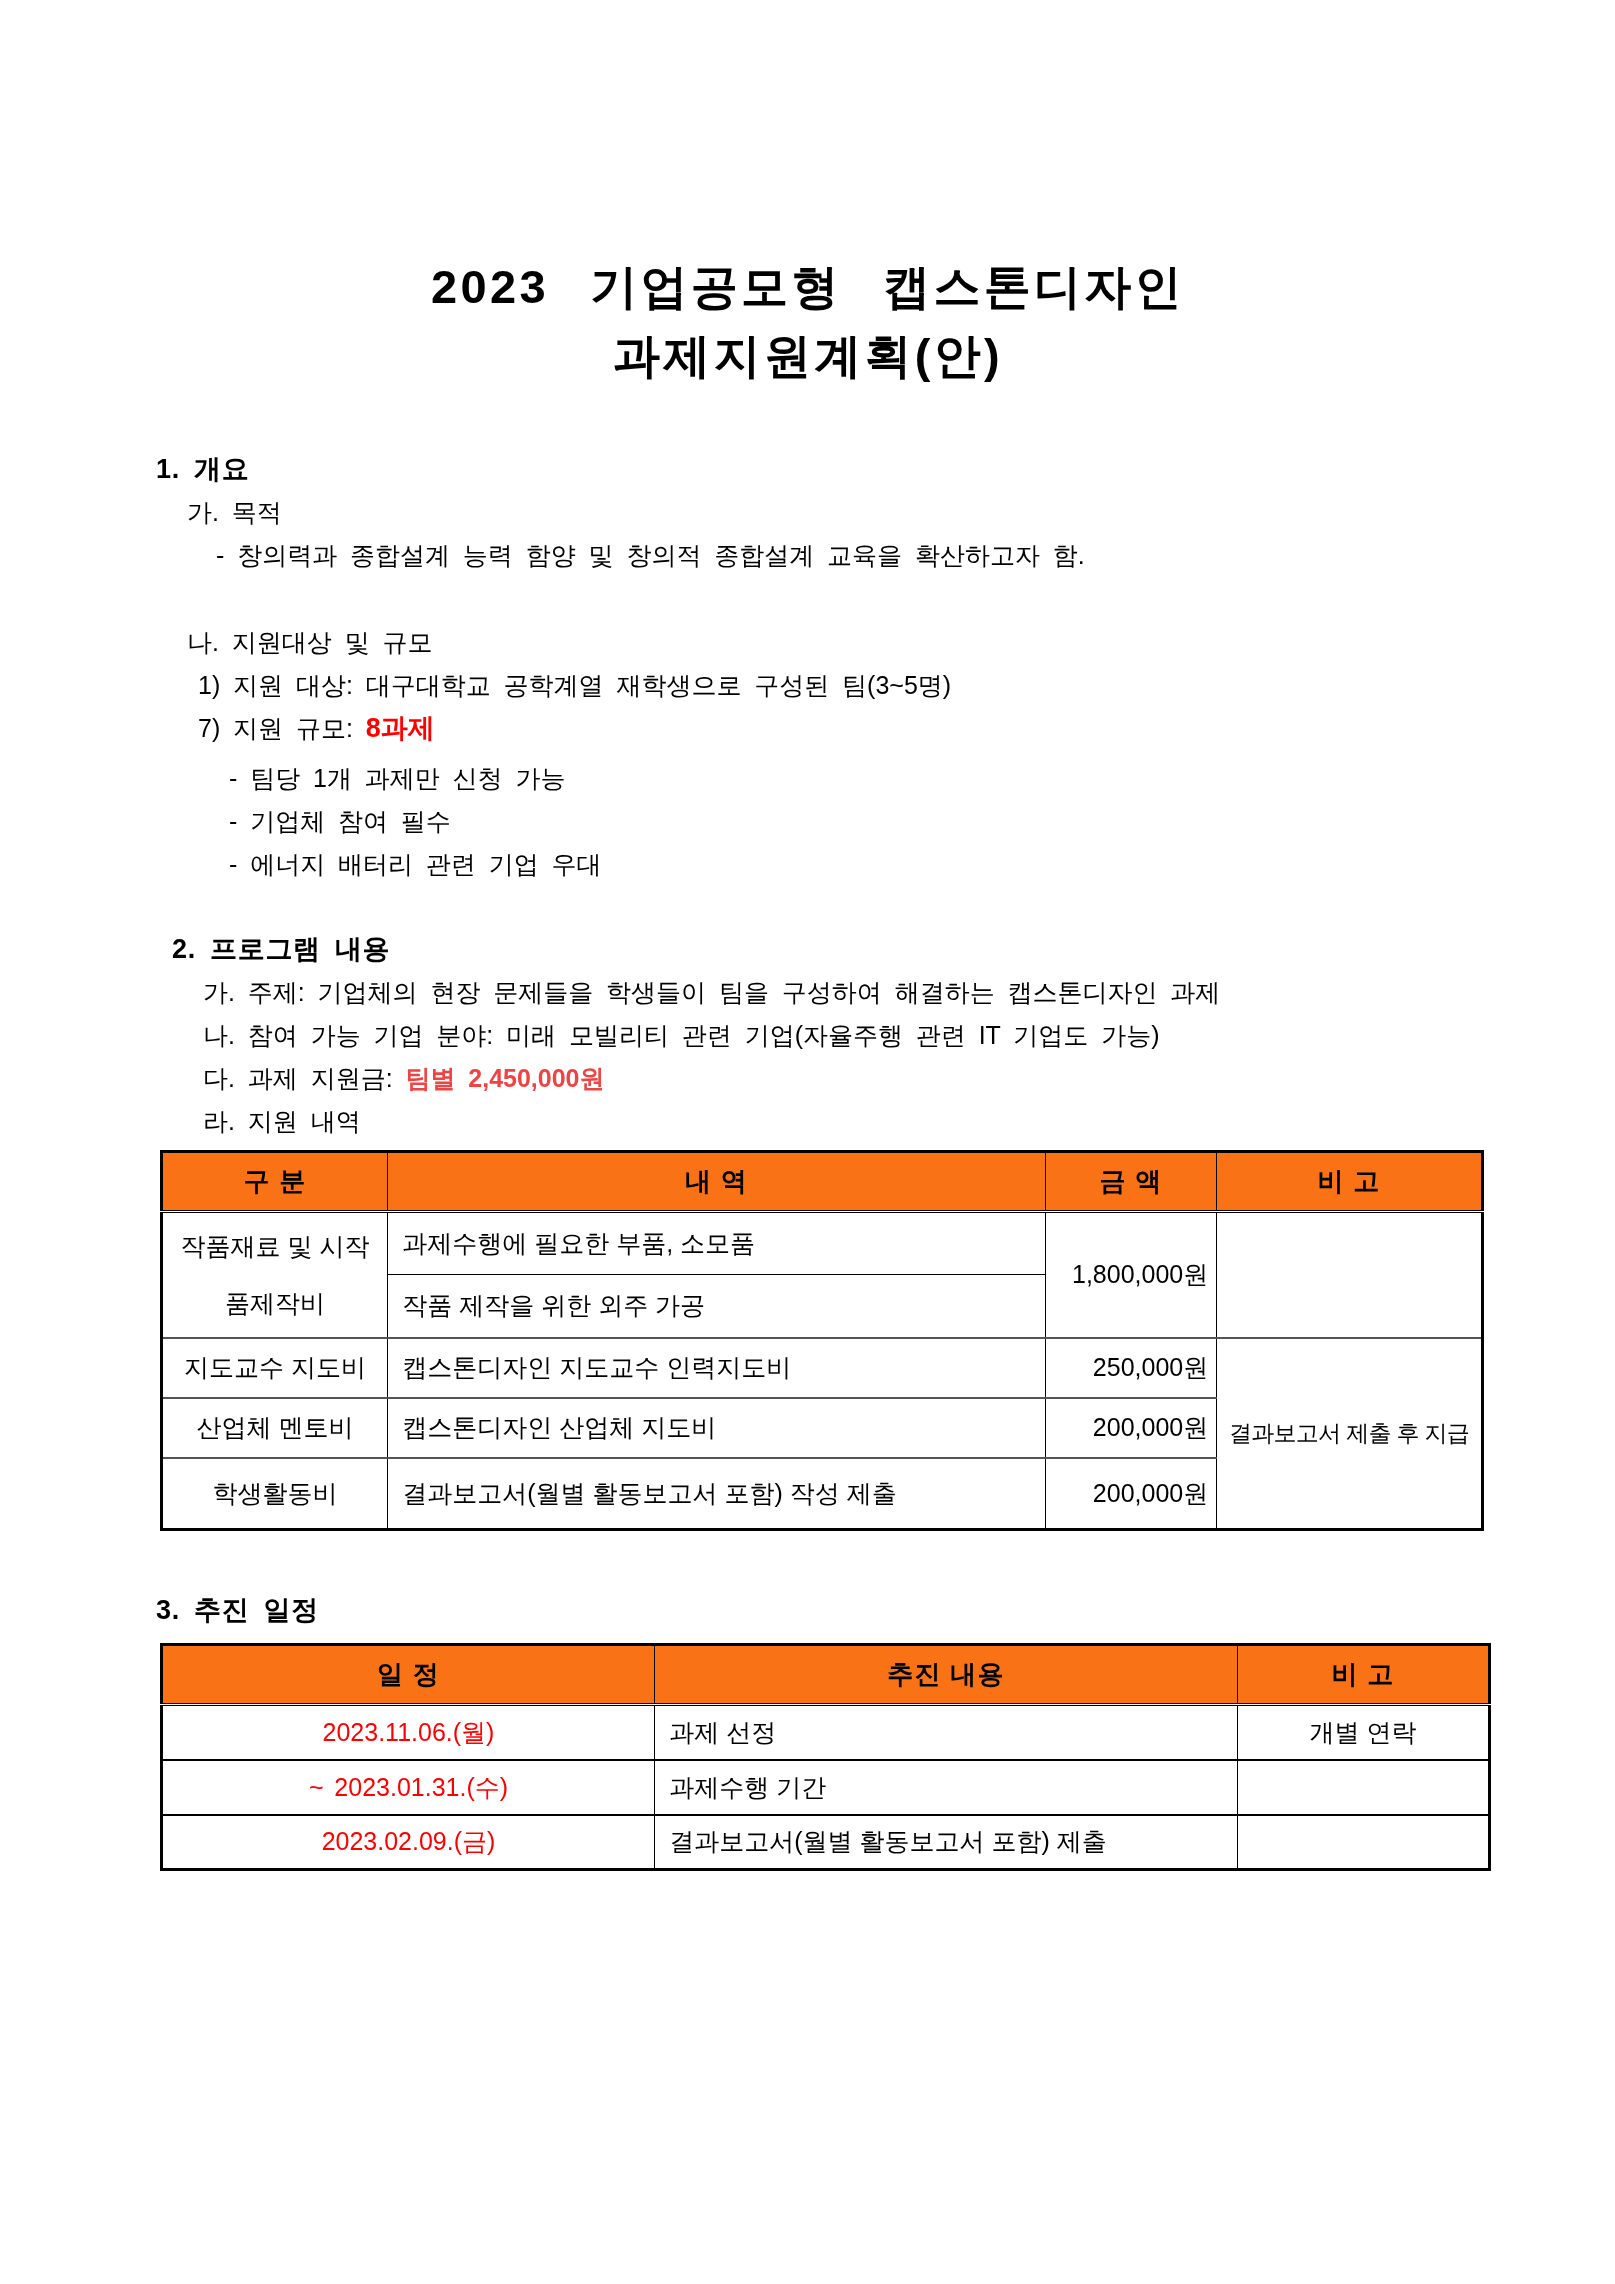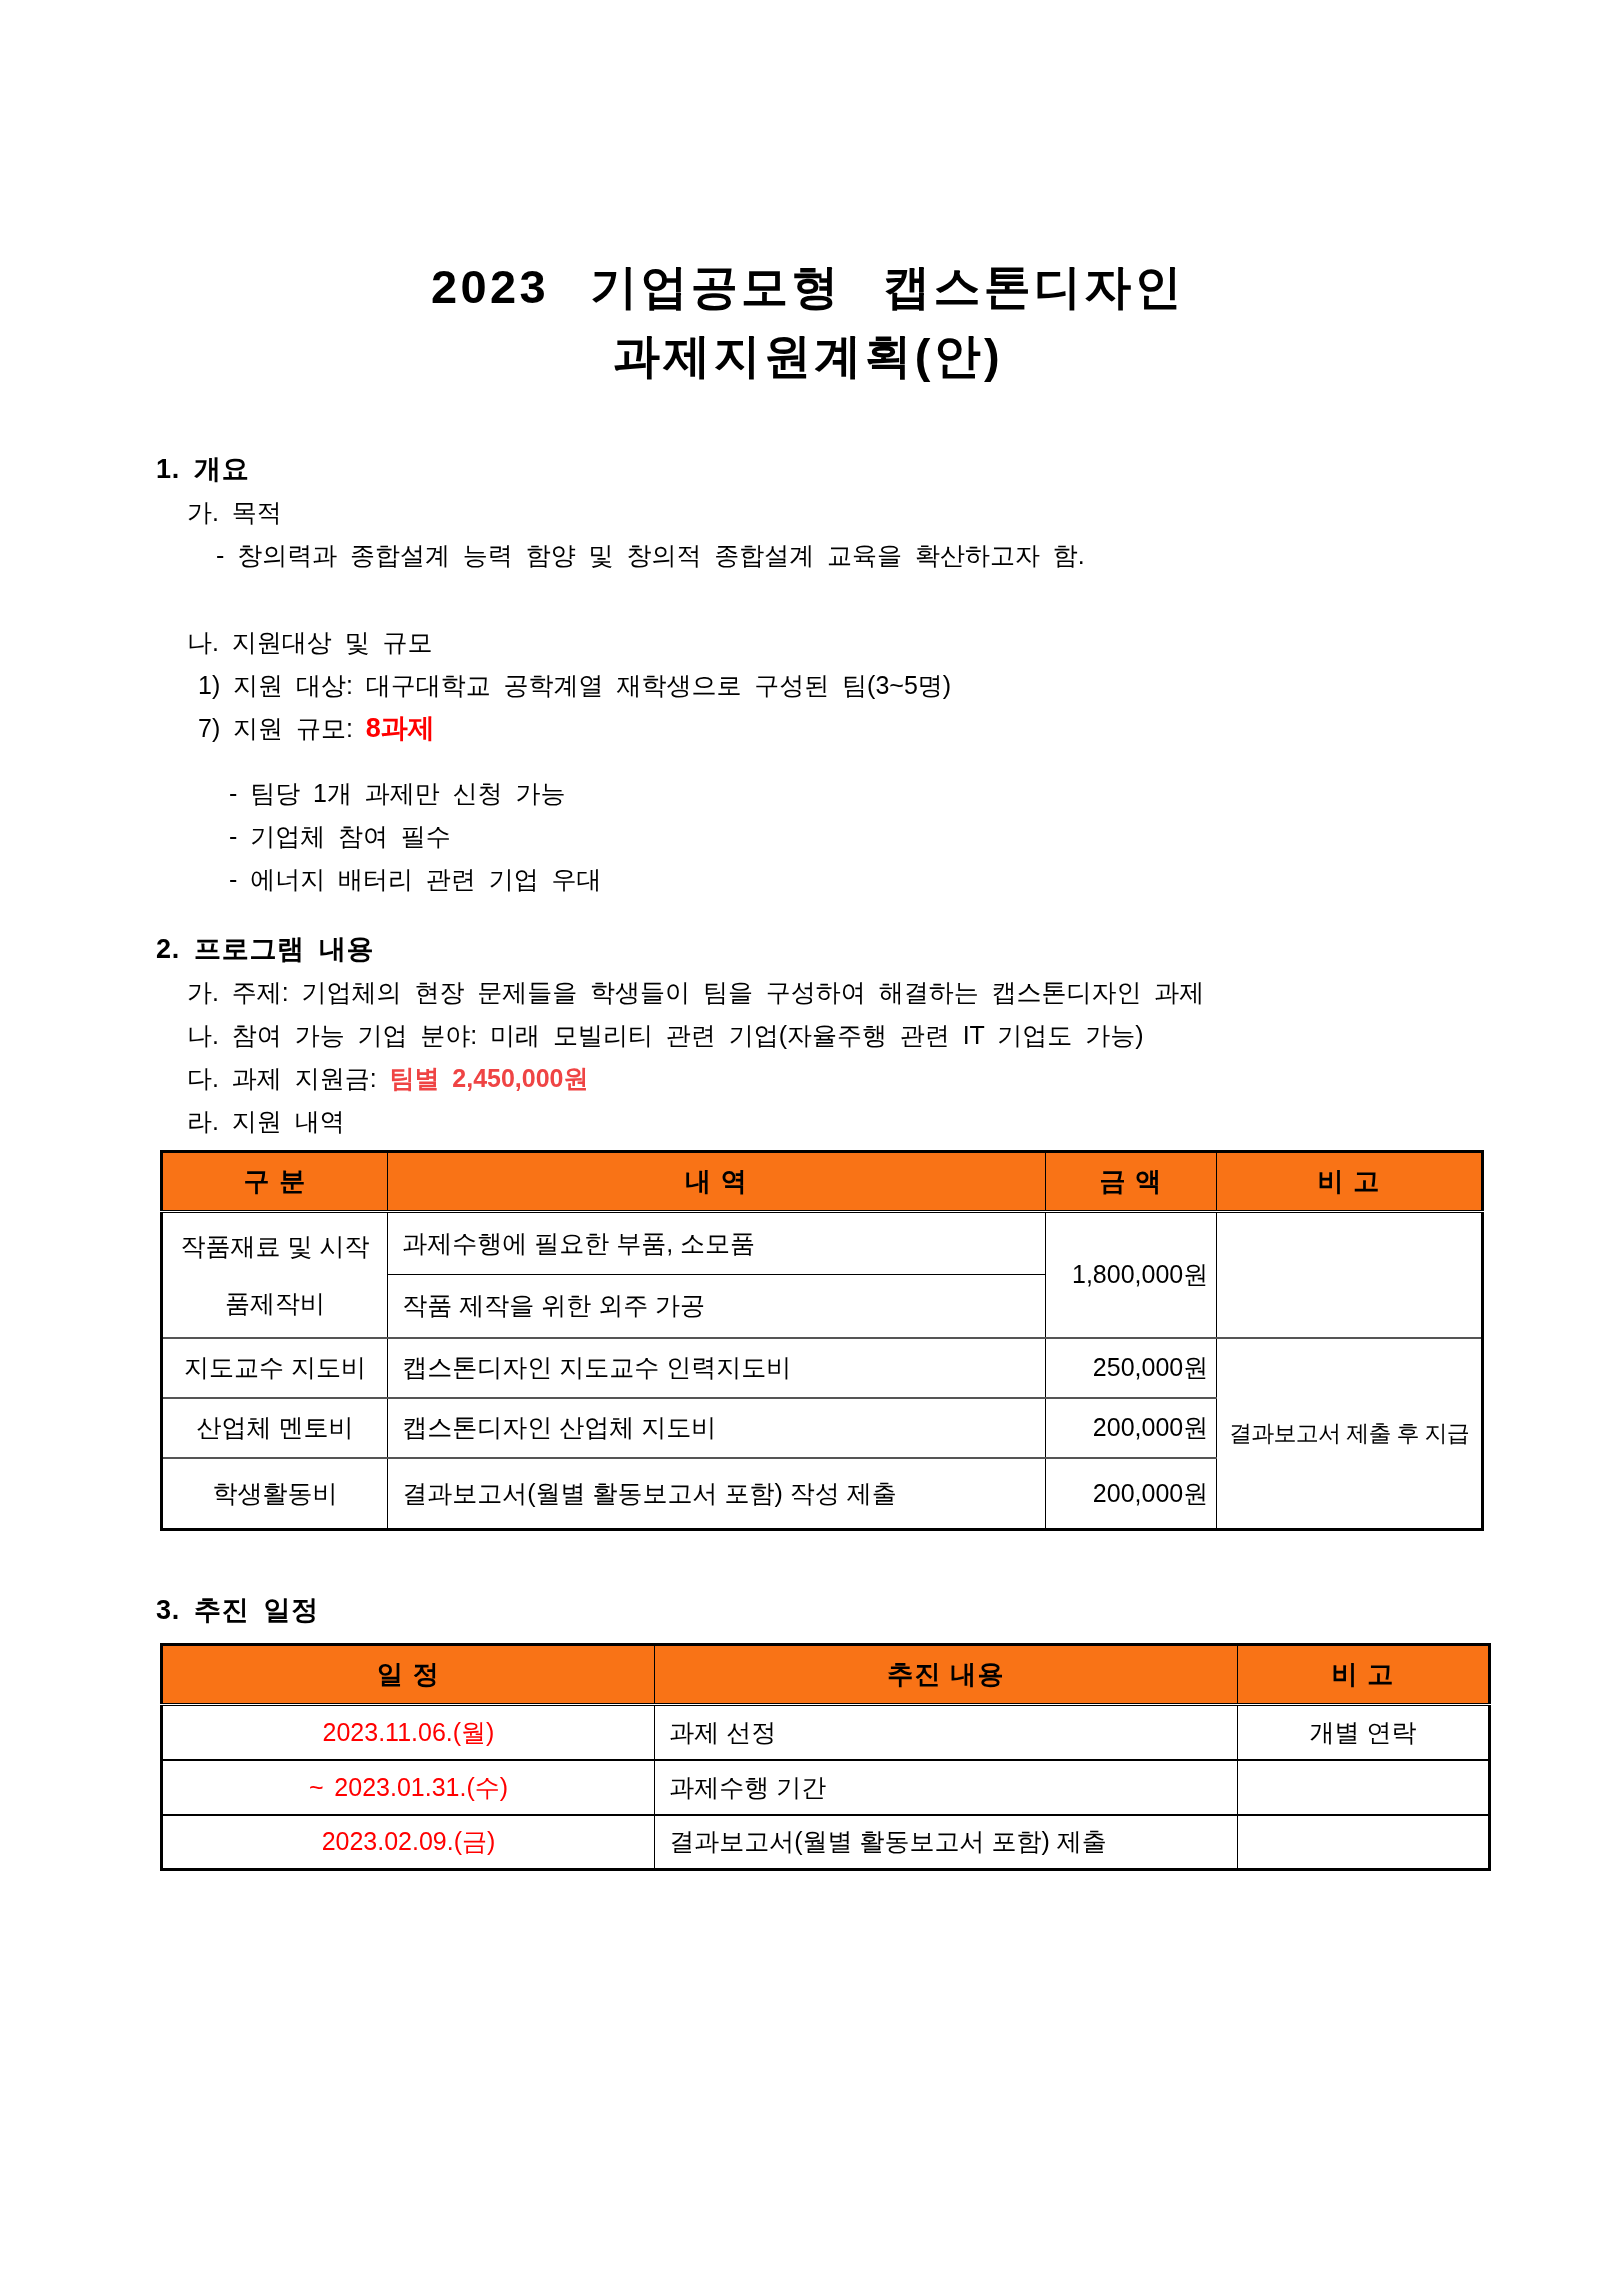--- a/index.html
+++ b/index.html
@@ -9,30 +9,30 @@
     font-size:25px;overflow:hidden;
   }
   
   .doc-title{
     position:absolute;top:252px;left:0;width:100%;text-align:center;
     font-size:47px;font-weight:800;letter-spacing:3.3px;word-spacing:25px;line-height:69px;
   }
   
   .sec{position:absolute;left:156px;right:124px;}
   #sec1{top:448px;}
-  #sec2{top:928px;}
+  #sec2{top:928px;margin-left:16px;}
   #sec3h{top:1589px;}
   .line{line-height:43px;word-spacing:5.9px;white-space:nowrap;}
   .h{font-weight:700;font-size:27px;letter-spacing:0.7px;}
   .ind1{padding-left:31px;}
   .ind2{padding-left:60px;}
   .ind3{padding-left:42px;}
   .ind4{padding-left:73px;}
   .gap-lg{margin-top:44px;}
-  .gap-sm{margin-top:22px;}
+  .gap-sm{margin-top:7px;}
   .red{color:#ff0000;font-weight:700;font-size:27px;}
   .blue{color:#ef4444;font-weight:700;}
   
   table{border-collapse:collapse;table-layout:fixed;background:#fff;border:3.9px solid #000;}
   th,td{border:1.3px solid #000;padding:0 9px;overflow:hidden;vertical-align:middle;}
   thead th{
     background:#f97316;font-weight:700;text-align:center;font-size:26px;
     letter-spacing:1.3px;border-bottom:3.3px double #000;
   }
   #table1{position:absolute;left:160px;top:1150px;width:1321px;}

